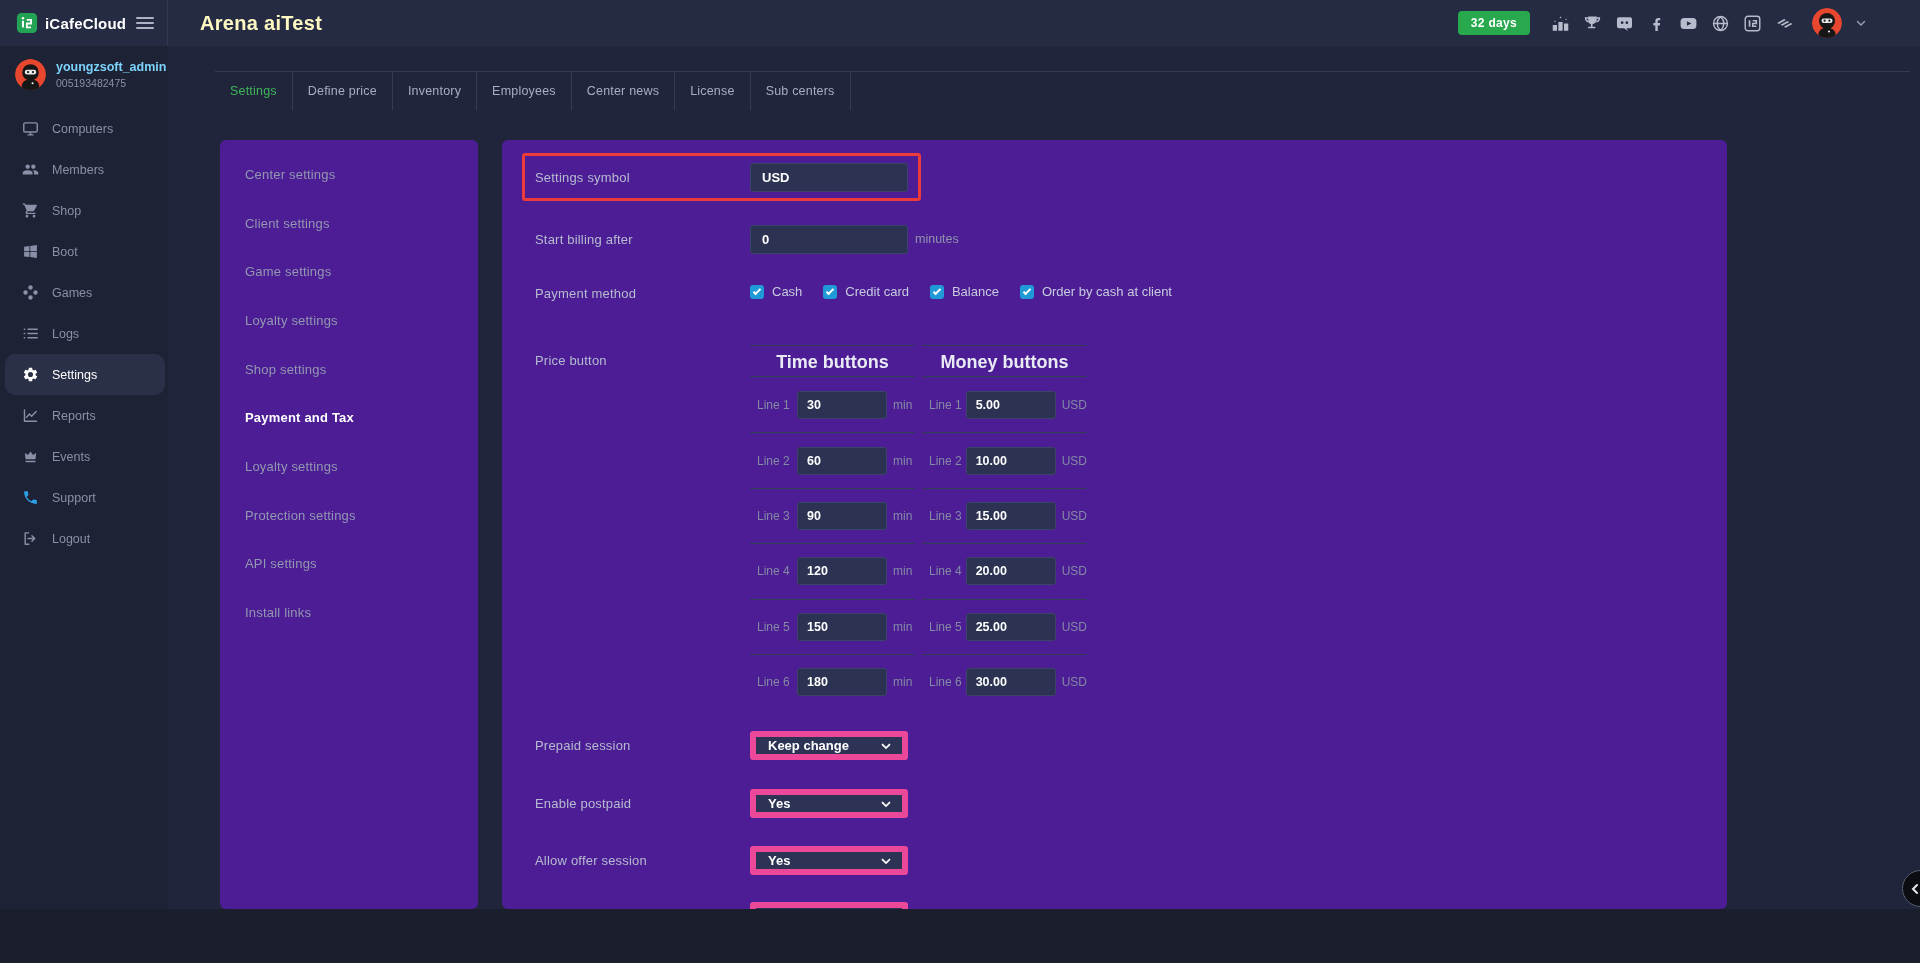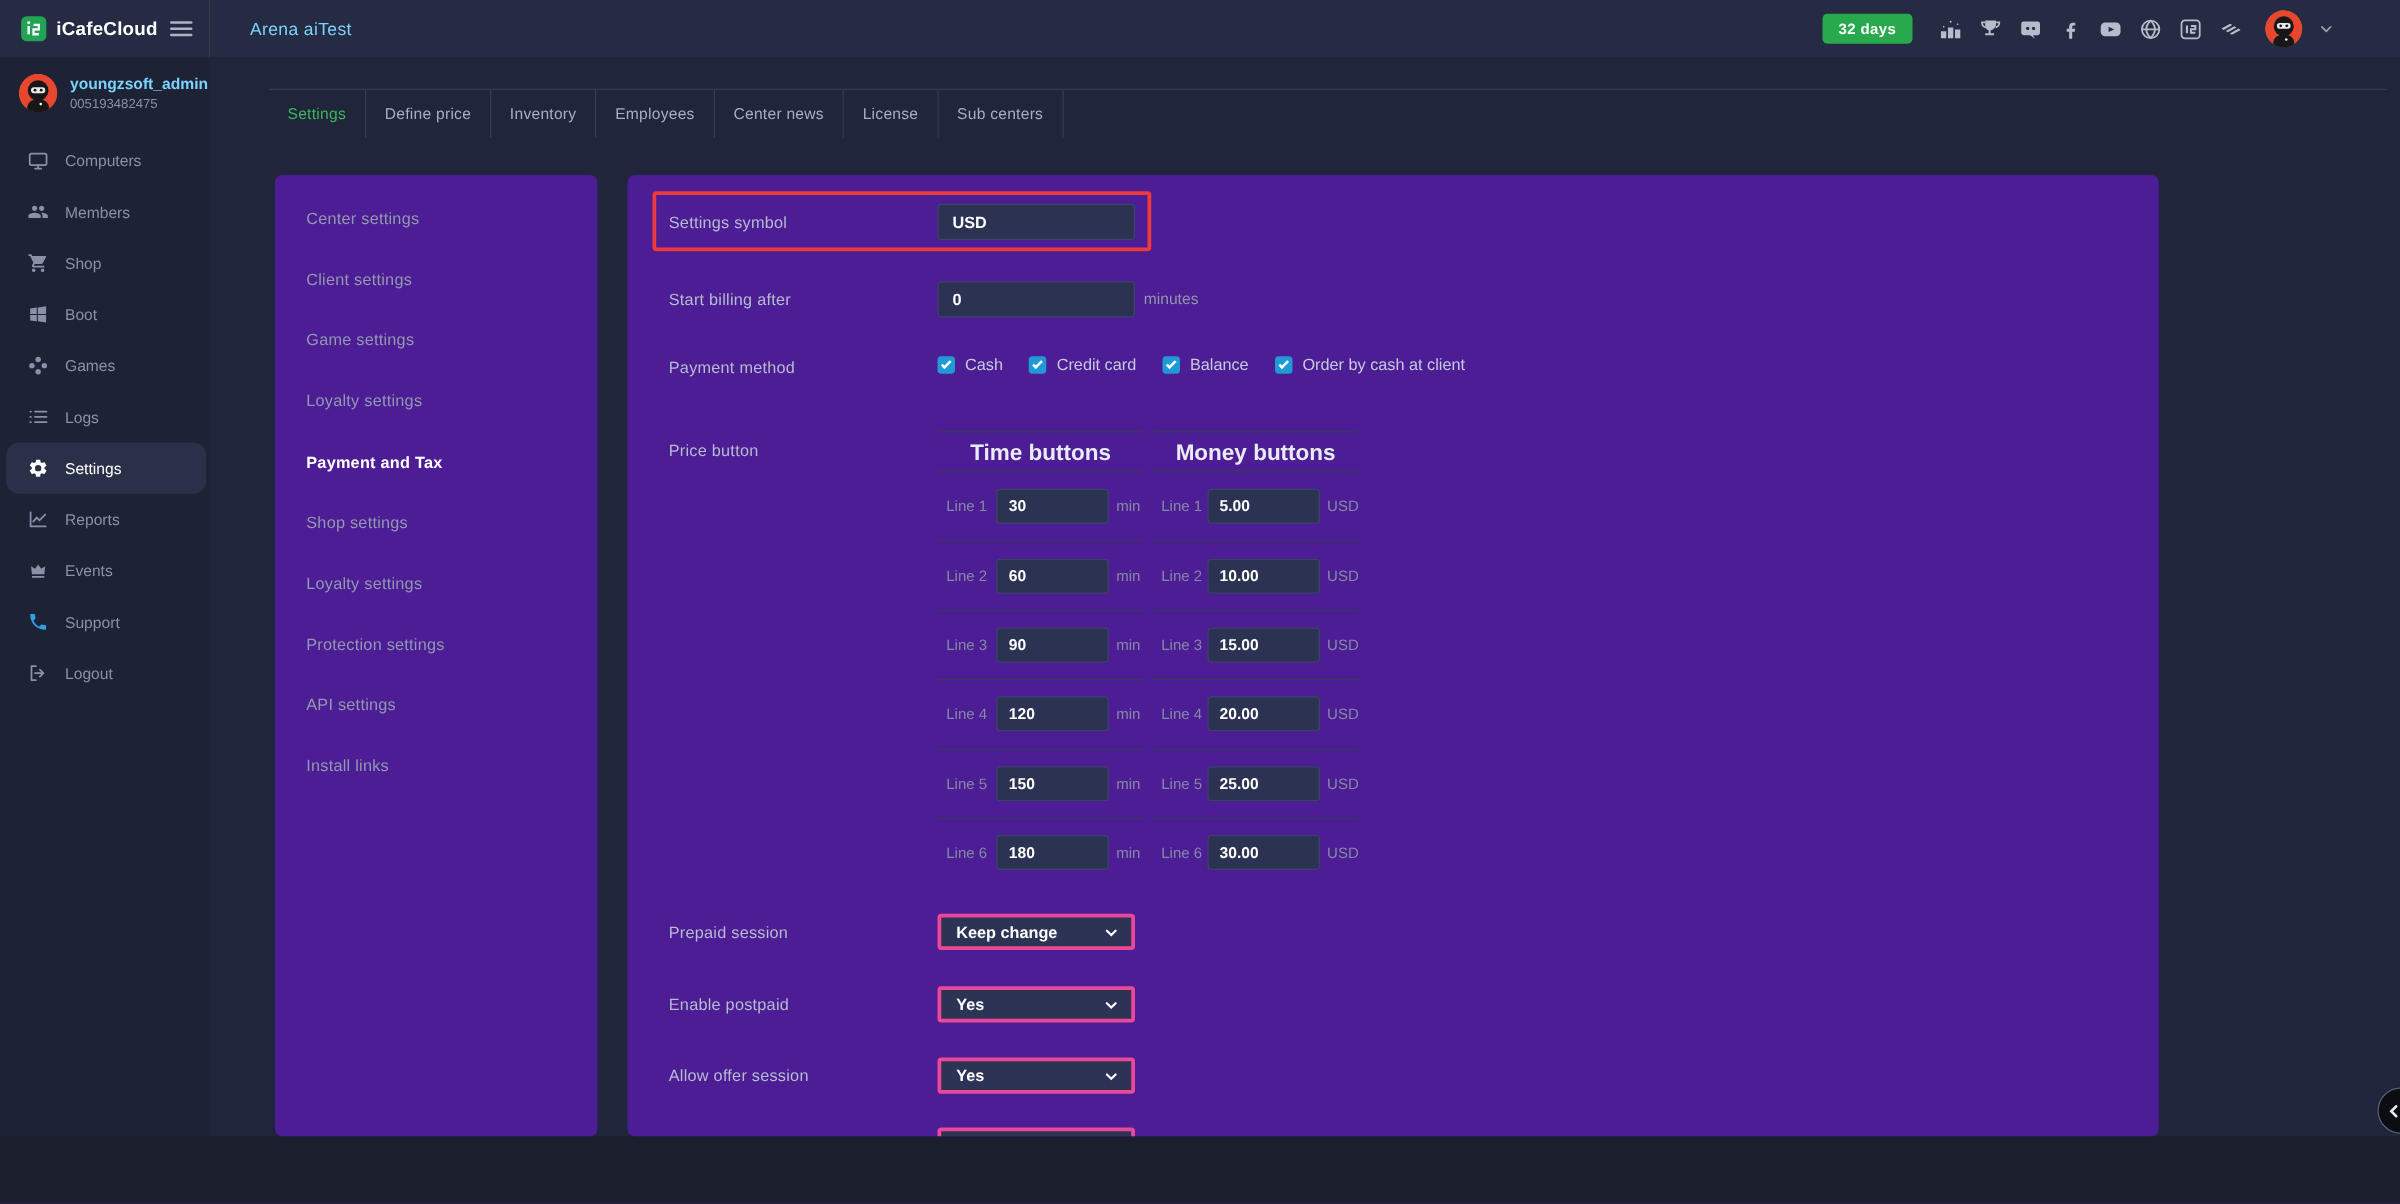--- a/index.html
+++ b/index.html
@@ -6,21 +6,21 @@
   html,body { width:1920px; height:963px; overflow:hidden; }
   body { background:#1a1e2d; font-family:"Liberation Sans", sans-serif; position:relative; }
 
   
   .topbar { position:absolute; left:0; top:0; width:1920px; height:46px; background:#252b42; display:flex; align-items:center; z-index:5; }
   .brand { width:168px; height:46px; display:flex; align-items:center; justify-content:space-between; padding:0 13px 0 16px; border-right:1px solid rgba(255,255,255,.07); }
   .brand-left { display:flex; align-items:center; gap:7px; }
   .brand-name { color:#fff; font-size:15px; font-weight:bold; letter-spacing:.2px; }
   .hamburger { width:18px; height:12px; display:flex; flex-direction:column; justify-content:space-between; cursor:pointer; }
   .hamburger span { display:block; height:2px; background:#aeb4c6; border-radius:1px; }
-  .page-title { margin-left:32px; color:#7dd3fc; font-size:14px; letter-spacing:.3px; }
+  .page-title { margin-left:32px; color:#fef9c3; font-size:20px; letter-spacing:.3px;font-weight:bold; }
   .tb-right { margin-left:auto; display:flex; align-items:center; gap:12px; padding-right:52px; }
   .badge { background:#29a94d; color:#fff; font-size:12px; font-weight:bold; padding:5px 13px; border-radius:4px; margin-right:8px; letter-spacing:.3px; }
   .tb-icon { width:20px; height:20px; color:#b6bccc; display:flex; align-items:center; justify-content:center; cursor:pointer; }
   .tb-icon svg { width:19px; height:19px; }
   .tb-avatar { width:30px; height:30px; border-radius:50%; overflow:hidden; margin-left:6px; cursor:pointer; flex:0 0 auto; }
   .tb-caret { color:#9aa0b5; width:14px; height:14px; }
 
   
   .sidebar { position:absolute; left:0; top:46px; width:168px; height:863px; background:#1d2234; }
   .user { display:flex; align-items:center; gap:10px; padding:13px 10px 10px 15px; }
@@ -64,21 +64,21 @@
   .cb i { display:block; width:4px; height:8px; border:solid #fff; border-width:0 2px 2px 0; transform:rotate(45deg); margin-top:-2px; }
 
   .pt-table { position:absolute; top:205px; width:165px; }
   .pt-head { height:32px; line-height:32px; text-align:center; color:#e9ebf4; font-size:18px; font-weight:bold; border-top:1px solid #353c58; border-bottom:1px solid #353c58; }
   .pt-row { height:55.4px; display:flex; align-items:center; padding-left:7px; }
   .pt-row + .pt-row { border-top:1px solid #353c58; }
   .pt-label { width:40px; color:#848aa4; font-size:12px; }
   .pt-input { width:90px; height:28px; background:#2c3252; border:1px solid #3c4369; border-radius:3px; color:#fff; font-size:12.5px; font-weight:700; padding-left:9px; font-family:"Liberation Sans",sans-serif; outline:none; }
   .pt-unit { margin-left:6px; color:#848aa4; font-size:12px; }
 
-  .select { position:absolute; left:248px; width:158px; height:29px; background:#2d3354; border:3px solid #ec4899; border-radius:3px; display:flex; align-items:center; cursor:pointer; }
+  .select { position:absolute; left:248px; width:158px; height:29px; background:#2d3354; border:6px solid #ec4899; border-radius:3px; display:flex; align-items:center; cursor:pointer; }
   .select-value { color:#fff; font-size:13px; font-weight:600; padding-left:12px; flex:1; }
   .select .chev { color:#fff; width:14px; height:14px; margin-right:9px; }
 
   
   .float-btn { position:absolute; left:1902px; top:870px; width:37px; height:37px; border-radius:50%; background:#0b0d12; border:1px solid #55606e; display:flex; align-items:center; cursor:pointer; z-index:9; }
   .float-btn svg { width:16px; height:16px; color:#e6e8ee; margin-left:4px; }
 
   svg { display:block; }
 </style>
 </head>
@@ -305,22 +305,22 @@
       <div class="tab">License</div>
       <div class="tab">Sub centers</div>
     </div>
 
   <div class="card snav">
 
   <div class="snav-item">Center settings</div>
       <div class="snav-item">Client settings</div>
       <div class="snav-item">Game settings</div>
       <div class="snav-item">Loyalty settings</div>
+      <div class="snav-item">Shop settings</div>
       <div class="snav-item active">Payment and Tax</div>
-      <div class="snav-item">Shop settings</div>
       <div class="snav-item">Loyalty settings</div>
       <div class="snav-item">Protection settings</div>
       <div class="snav-item">API settings</div>
       <div class="snav-item">Install links</div>
     </div>
 
   <div class="card main-card">
 
     <div class="redbox"></div>
 

